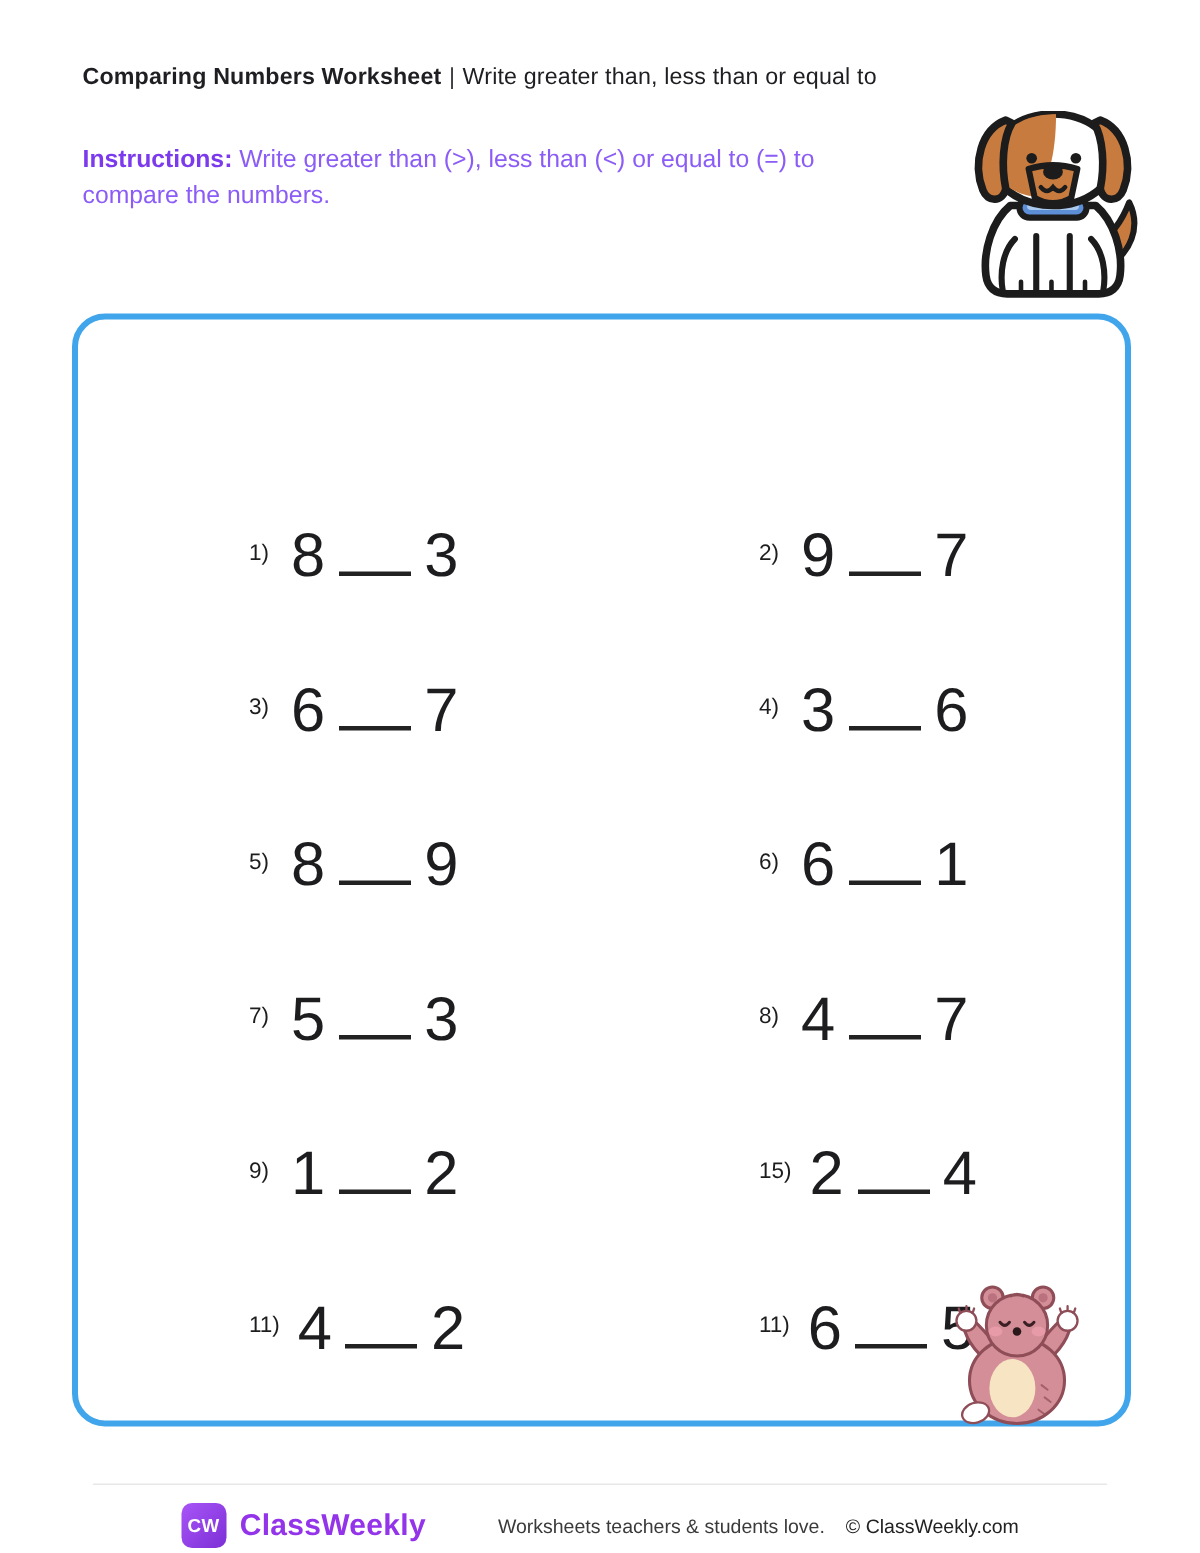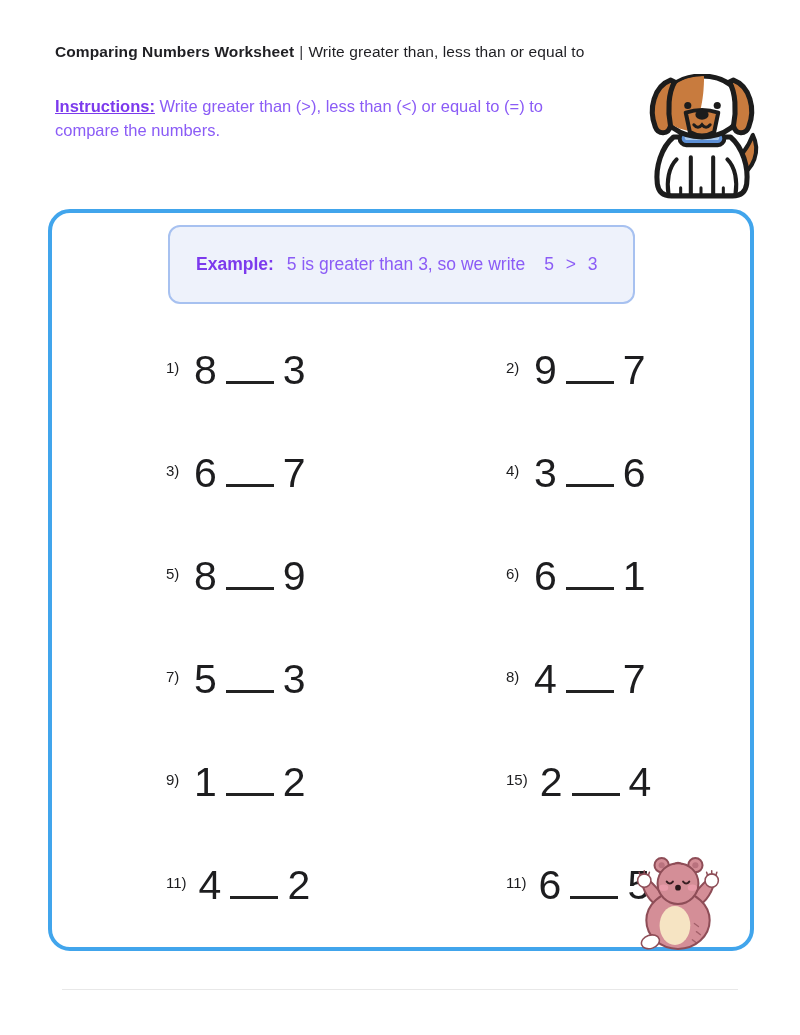--- a/index.html
+++ b/index.html
@@ -8,21 +8,21 @@
     position:relative; width:800px; height:1035px; background:#fff;
     font-family:"Liberation Sans", sans-serif; overflow:hidden;margin-top:12px;
   }
 
   
   .doc-title { position:absolute; left:55px; top:31px; font-size:15.5px; color:#1f1f23; letter-spacing:.1px; }
   .doc-title .t-bold { font-weight:700; }
   .doc-title .t-sep { font-weight:400; color:#3a3a3f; padding:0 5px; }
 
   .instructions { position:absolute; left:55px; top:82px; width:548px; font-size:16.5px; line-height:24px; color:#8b5cf6; }
-  .instructions .ins-label { font-weight:700; color:#7c3aed;text-decoration:underline; }
+  .instructions .ins-label { font-weight:700; color:#7c3aed; }
 
   
   .dog { position:absolute; left:640px; top:62px; width:124px; height:128px; }
   .bear { position:absolute; left:633px; top:844px; width:90px; height:94px; z-index:3; }
 
   
   .main-box {
     position:absolute; left:48px; top:197px; width:706px; height:742px;
     border:4px solid #41a5ec; border-radius:22px; background:#fff;
   }
@@ -105,25 +105,20 @@
     <circle cx="47" cy="31" r="3.5" fill="#1c1c1c"></circle>
     <circle cx="76" cy="31" r="3.5" fill="#1c1c1c"></circle>
 
     <path d="M45 38 Q61 33 77 38 L73 57 Q61 64 49 57 Z" fill="#c87b3e" stroke="#1c1c1c" stroke-width="4" stroke-linejoin="round"></path>
     <ellipse cx="61" cy="40" rx="6.5" ry="5" fill="#1c1c1c"></ellipse>
     <path d="M53 50 Q57 55 61 50 Q65 55 69 50" stroke="#1c1c1c" stroke-width="3" fill="none" stroke-linecap="round"></path>
   </svg>
 
   <div class="main-box"></div>
 
-  <div class="example-box">
-    <span class="example-label">Example:</span>
-    <span class="example-sentence">5 is greater than 3, so we write</span>
-    <span class="example-expression">5 &gt; 3</span>
-  </div>
 
   <div class="problems">
 
     <div class="problem">
       <span class="p-num">1)</span>
       <span class="p-val">8</span>
       <span class="p-blank"></span>
       <span class="p-val">3</span>
     </div>
     <div class="problem">
@@ -220,14 +215,20 @@
     <circle cx="44" cy="27" r="20" fill="#d48e97" stroke="#8e4d57" stroke-width="2"></circle>
 
     <path d="M33 25 Q36 29 39 25 M49 25 Q52 29 55 25" stroke="#3a2024" stroke-width="2" fill="none" stroke-linecap="round"></path>
     <circle cx="44" cy="31" r="2.8" fill="#2a181b"></circle>
     <ellipse cx="30" cy="31" rx="4.5" ry="3.2" fill="#e79aa8"></ellipse>
     <ellipse cx="58" cy="31" rx="4.5" ry="3.2" fill="#e79aa8"></ellipse>
     <path d="M40 8 q4 -3 8 0" stroke="#8e4d57" stroke-width="1.5" fill="none" stroke-linecap="round"></path>
   </svg>
 
   <div class="footer-divider"></div>
+  <div class="footer">
+    <div class="cw-logo">CW</div>
+    <div class="brand-name">ClassWeekly</div>
+    <div class="tagline">Worksheets teachers &amp; students love.</div>
+    <div class="copyright">© ClassWeekly.com</div>
+  </div>
 
 </div>
 
 </body></html>

